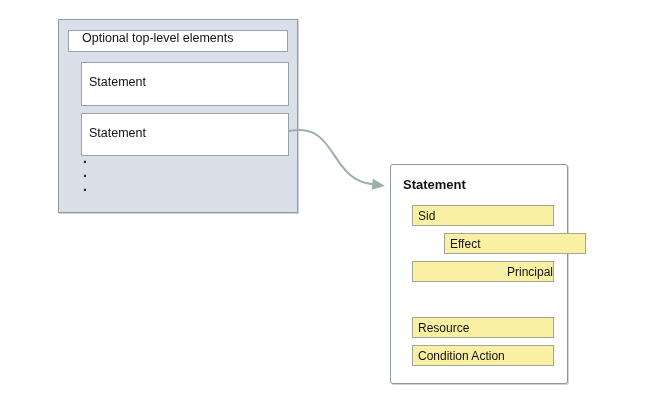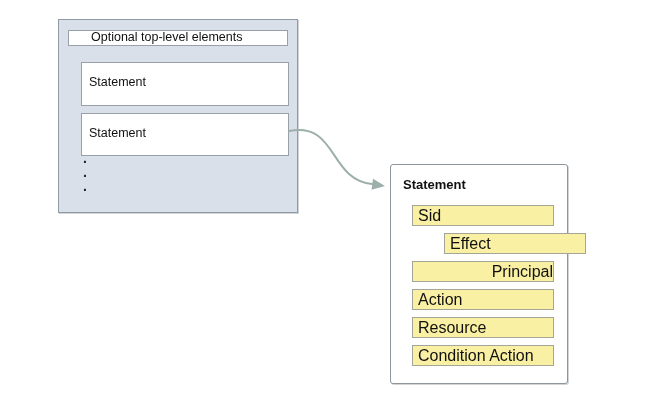--- a/index.html
+++ b/index.html
@@ -27,23 +27,23 @@
   .wbox {
     position: absolute;
     background: var(--white-box-fill, #ffffff);
     border: 1px solid var(--white-box-border, #98a1a7);
     box-sizing: border-box;
     font-size: 12.5px;
     line-height: 15px;
   }
   .wbox.optional {
     left: 9px; top: 10px;
-    width: 220px; height: 16px;
-    display: flex; align-items: flex-end;
-    padding-left: 22px;
+    width: 220px; height: 22px;
+    display: flex; align-items: flex-start;
+    padding-left: 13px;
   }
   .wbox.stmt {
     left: 22px;
     width: 208px;
     padding: 12px 0 0 7px;
   }
   .stmt1 { top: 42px; height: 44px; }
   .stmt2 { top: 93px; height: 43px; }
 
   .dot {
@@ -91,21 +91,21 @@
   }
   .ybox {
     position: absolute;
     left: 21px;
     width: 142px; height: 21px;
     background: var(--element-box-fill, #faf0a3);
     border: 1px solid var(--element-box-border, #a3a596);
     box-sizing: border-box;
     display: flex; align-items: center;
     padding-left: 5px;
-    font-size: 16px;
+    font-size: 12px;
   }
   .y0 { top: 40px; }
   .y1 { top: 68px; margin-left: 32px; }
   .y2 { top: 96px; justify-content: flex-end; }
   .y3 { top: 124px; }
   .y4 { top: 152px; align-items: center; }
   .y5 { top: 180px; }
 </style>
 </head>
 <body>
@@ -142,23 +142,20 @@
 
     <div class="ybox y0">
       <span>Sid</span>
     </div>
     <div class="ybox y1">
       <span>Effect</span>
     </div>
     <div class="ybox y2">
       <span>Principal</span>
     </div>
-    <div class="ybox y3">
-      <span>Action</span>
-    </div>
     <div class="ybox y4">
       <span>Resource</span>
     </div>
     <div class="ybox y5">
       <span>Condition Action</span>
     </div>
   </div>
 
 </div>
 

